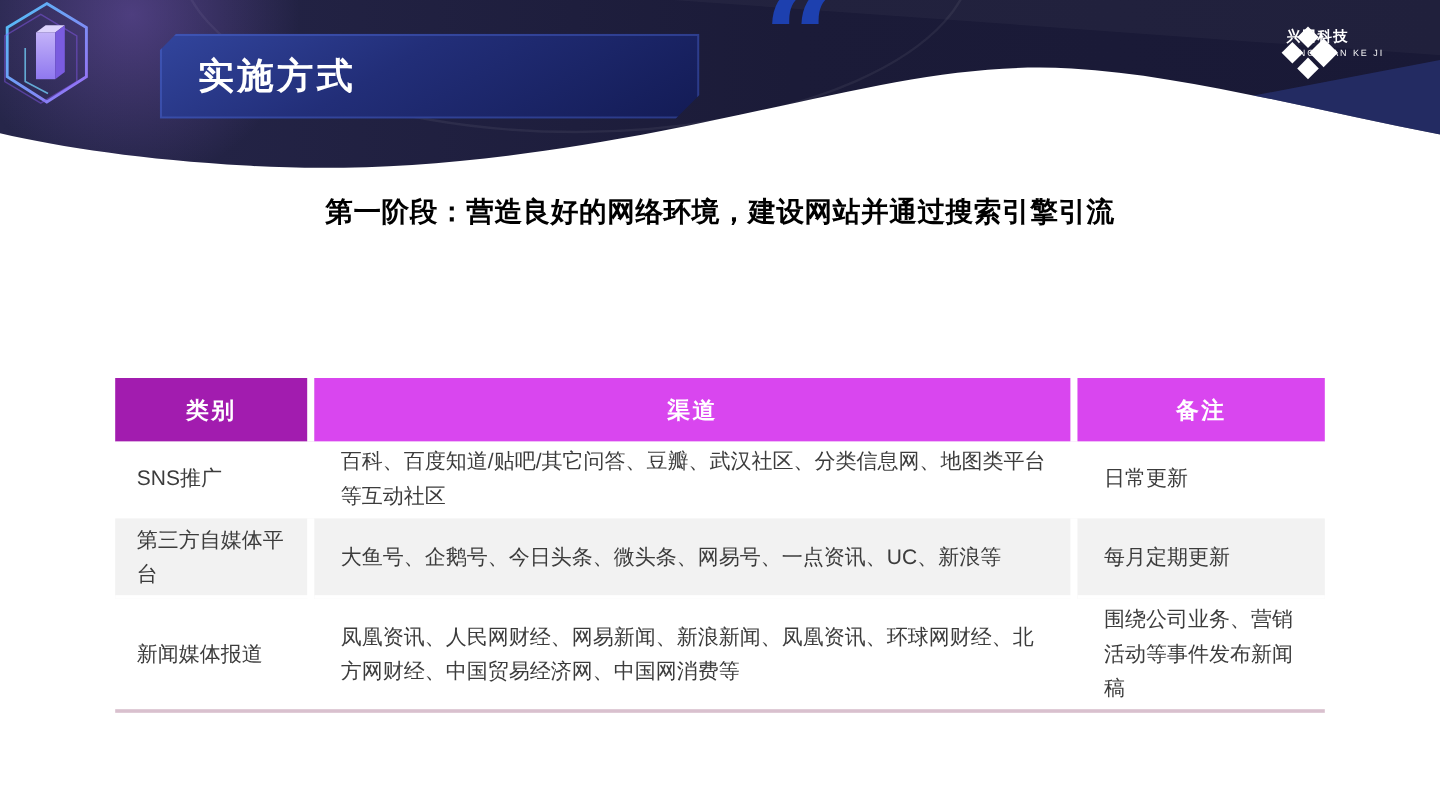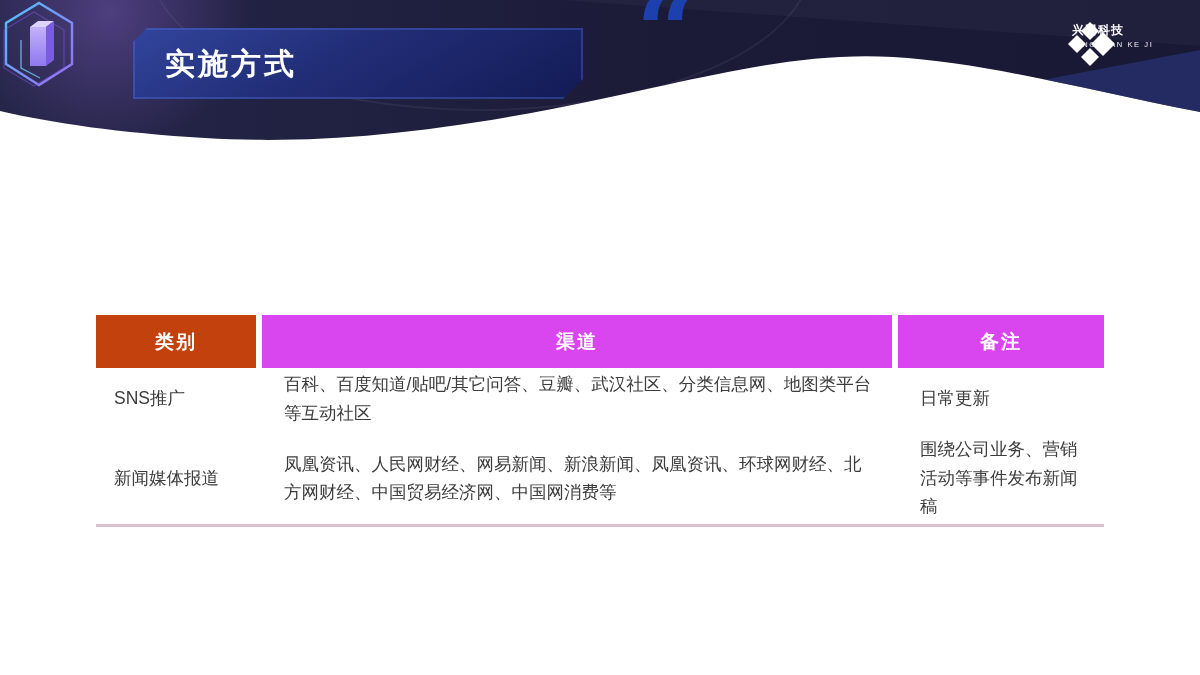--- a/index.html
+++ b/index.html
@@ -55,21 +55,21 @@
 
   
   .tbl-wrap{position:absolute;left:96px;top:315px;width:1008px;}
   table{border-collapse:separate;border-spacing:0;table-layout:fixed;width:1008px;}
   col.c1{width:166px;} col.c2{width:636px;} col.c3{width:206px;}
   th,td{box-sizing:border-box;vertical-align:middle;}
   th{
     height:53px;text-align:center;color:#ffffff;
     font-size:19px;font-weight:700;letter-spacing:2px;
   }
-  th.dark{background:#c2410c;}
+  th.dark{background:#a21caf;}
   th.pink{background:#d946ef;}
   th.gapr,td.gapr{border-right:6px solid #ffffff;}
   td{
     font-size:17.5px;color:#3c3c3c;line-height:1.62;
     border-bottom:3px solid #ffffff;
   }
   tr.r1 td{height:64px;background:#ffffff;}
   tr.r2 td{height:67px;background:#F2F2F2;}
   tr.r3 td{height:92px;background:#ffffff;border-bottom:none;}
   td.cat{padding-left:18px;padding-right:10px;}
@@ -139,20 +139,21 @@
         <path d="M24,28 L33,37 L24,46 L15,37 Z" fill="#ffffff"></path>
         <path d="M37,12 L49,24 L37,36 L25,24 Z" fill="#ffffff"></path>
       </svg>
       <div class="brand-text">
         <div class="brand-name">兴田科技</div>
         <div class="brand-sub">XING TIAN KE JI</div>
       </div>
     </div>
   </div>
 
+  <div class="stage-heading">第一阶段：营造良好的网络环境，建设网站并通过搜索引擎引流</div>
 
 
   <div class="tbl-wrap">
     <table>
       <colgroup>
           <col class="c1">
           <col class="c2">
           <col class="c3">
         </colgroup>
       <thead>
@@ -161,20 +162,25 @@
           <th class="pink gapr">渠道</th>
           <th class="pink">备注</th>
         </tr>
       </thead>
       <tbody>
         <tr class="r1">
           <td class="cat gapr">SNS推广</td>
           <td class="chan gapr">百科、百度知道/贴吧/其它问答、豆瓣、武汉社区、分类信息网、地图类平台等互动社区</td>
           <td class="note">日常更新</td>
         </tr>
+        <tr class="r2">
+          <td class="cat gapr">第三方自媒体平台</td>
+          <td class="chan gapr">大鱼号、企鹅号、今日头条、微头条、网易号、一点资讯、UC、新浪等</td>
+          <td class="note">每月定期更新</td>
+        </tr>
         <tr class="r3">
           <td class="cat gapr">新闻媒体报道</td>
           <td class="chan gapr">凤凰资讯、人民网财经、网易新闻、新浪新闻、凤凰资讯、环球网财经、北方网财经、中国贸易经济网、中国网消费等</td>
           <td class="note">围绕公司业务、营销活动等事件发布新闻稿</td>
         </tr>
       </tbody>
     </table>
     <div class="tbl-underline"></div>
   </div>
 

